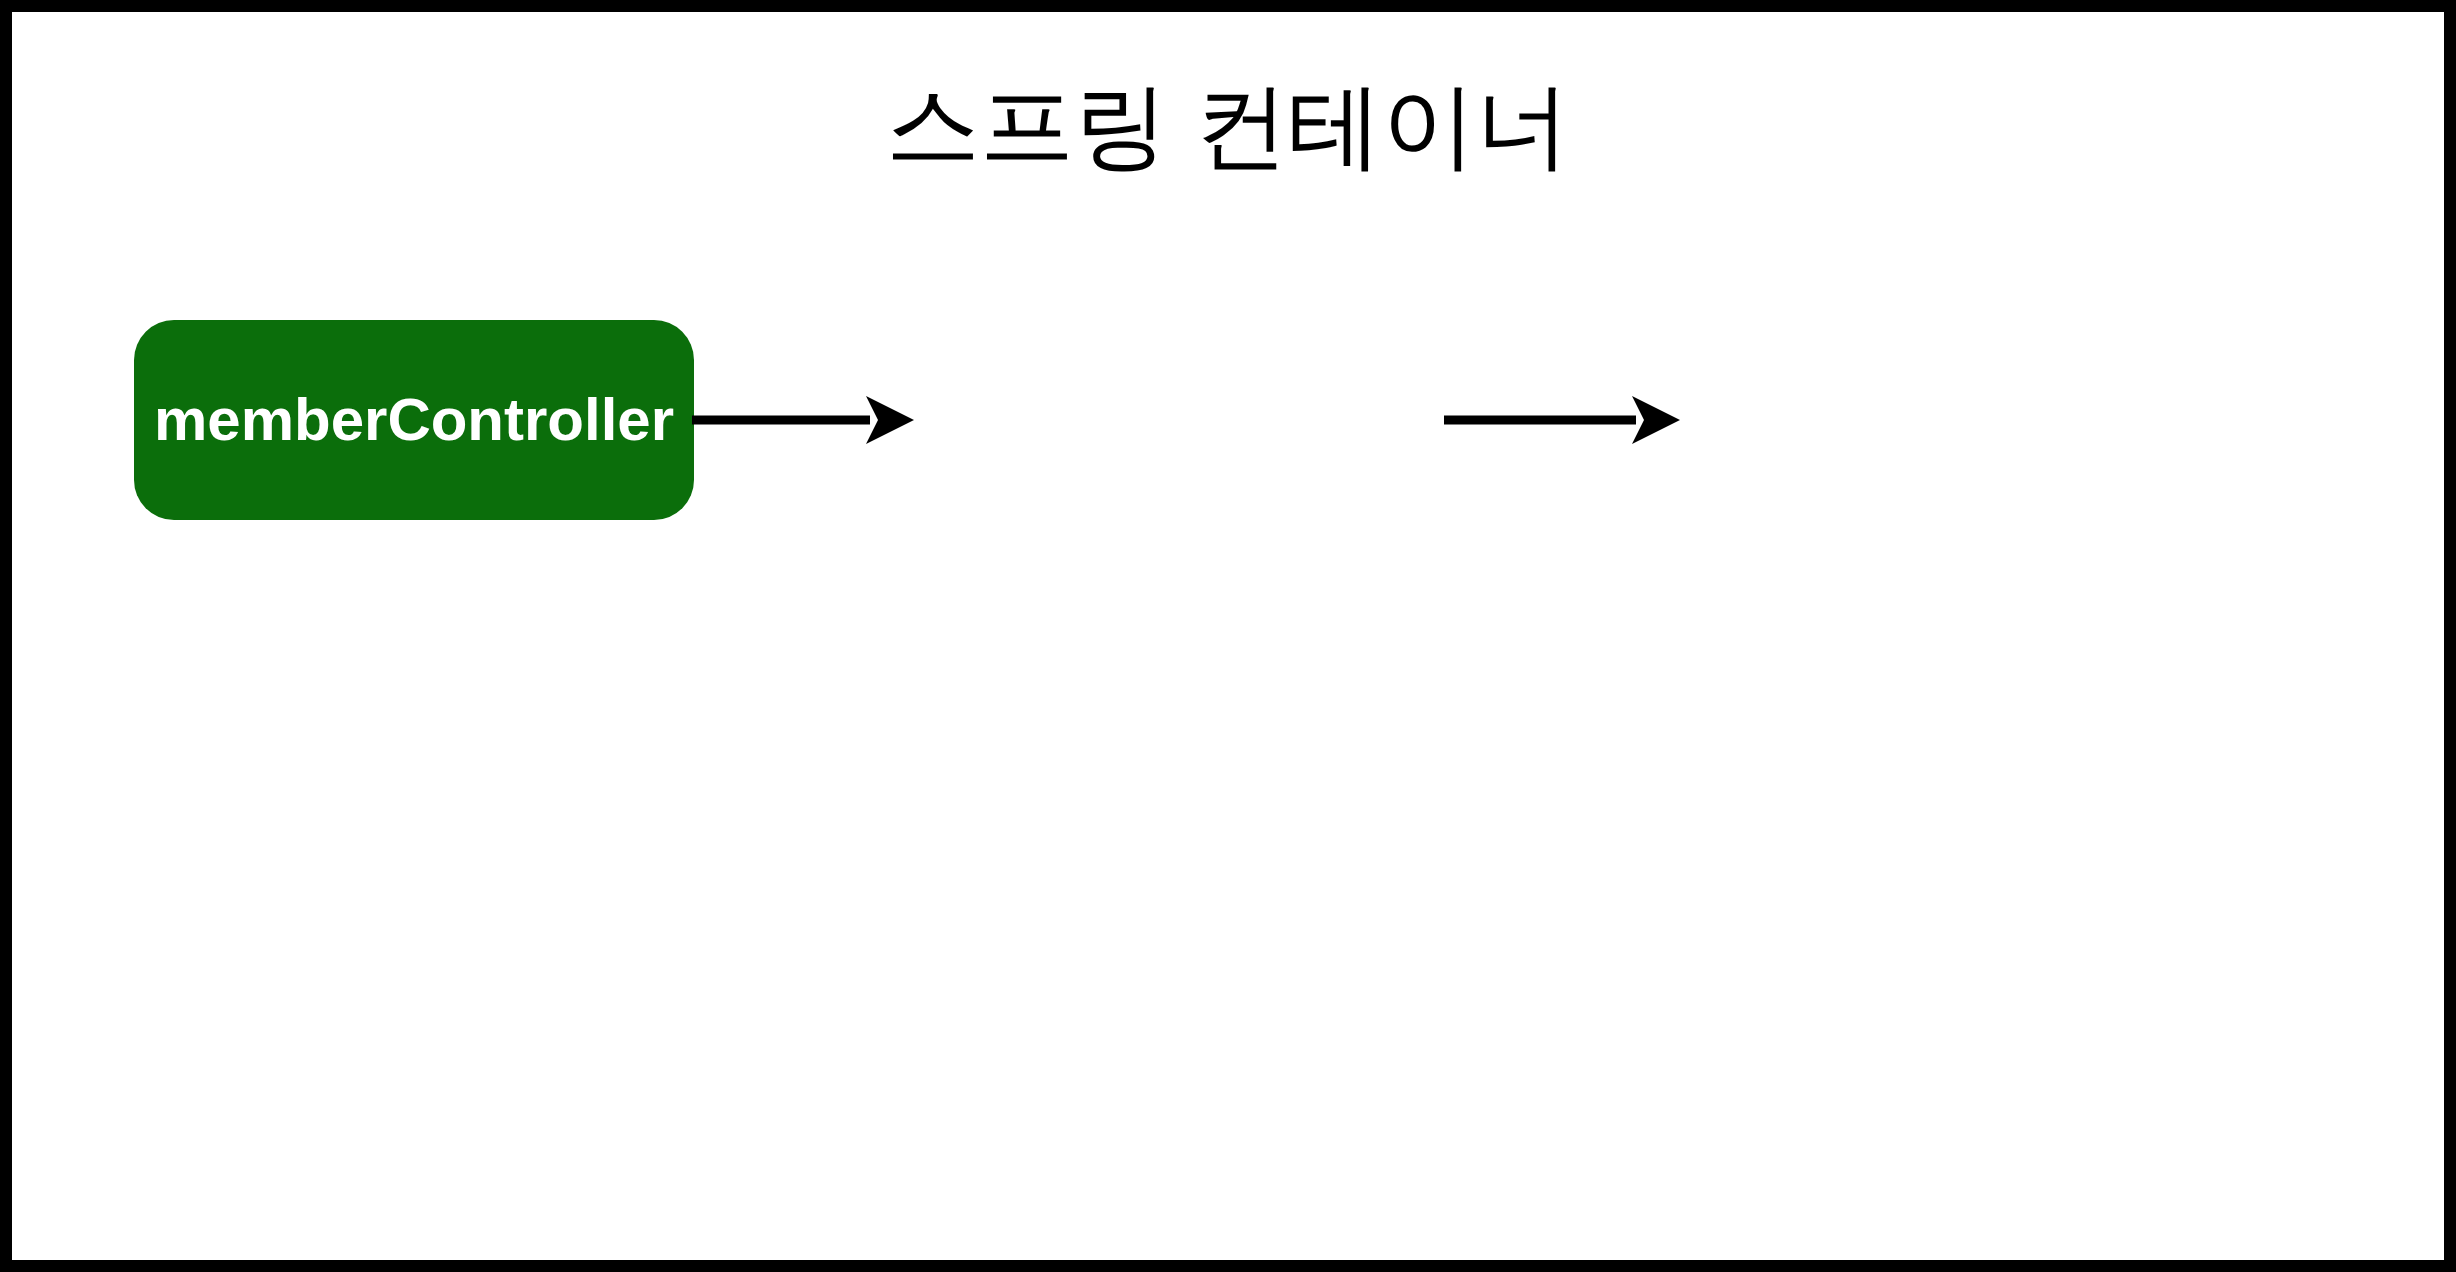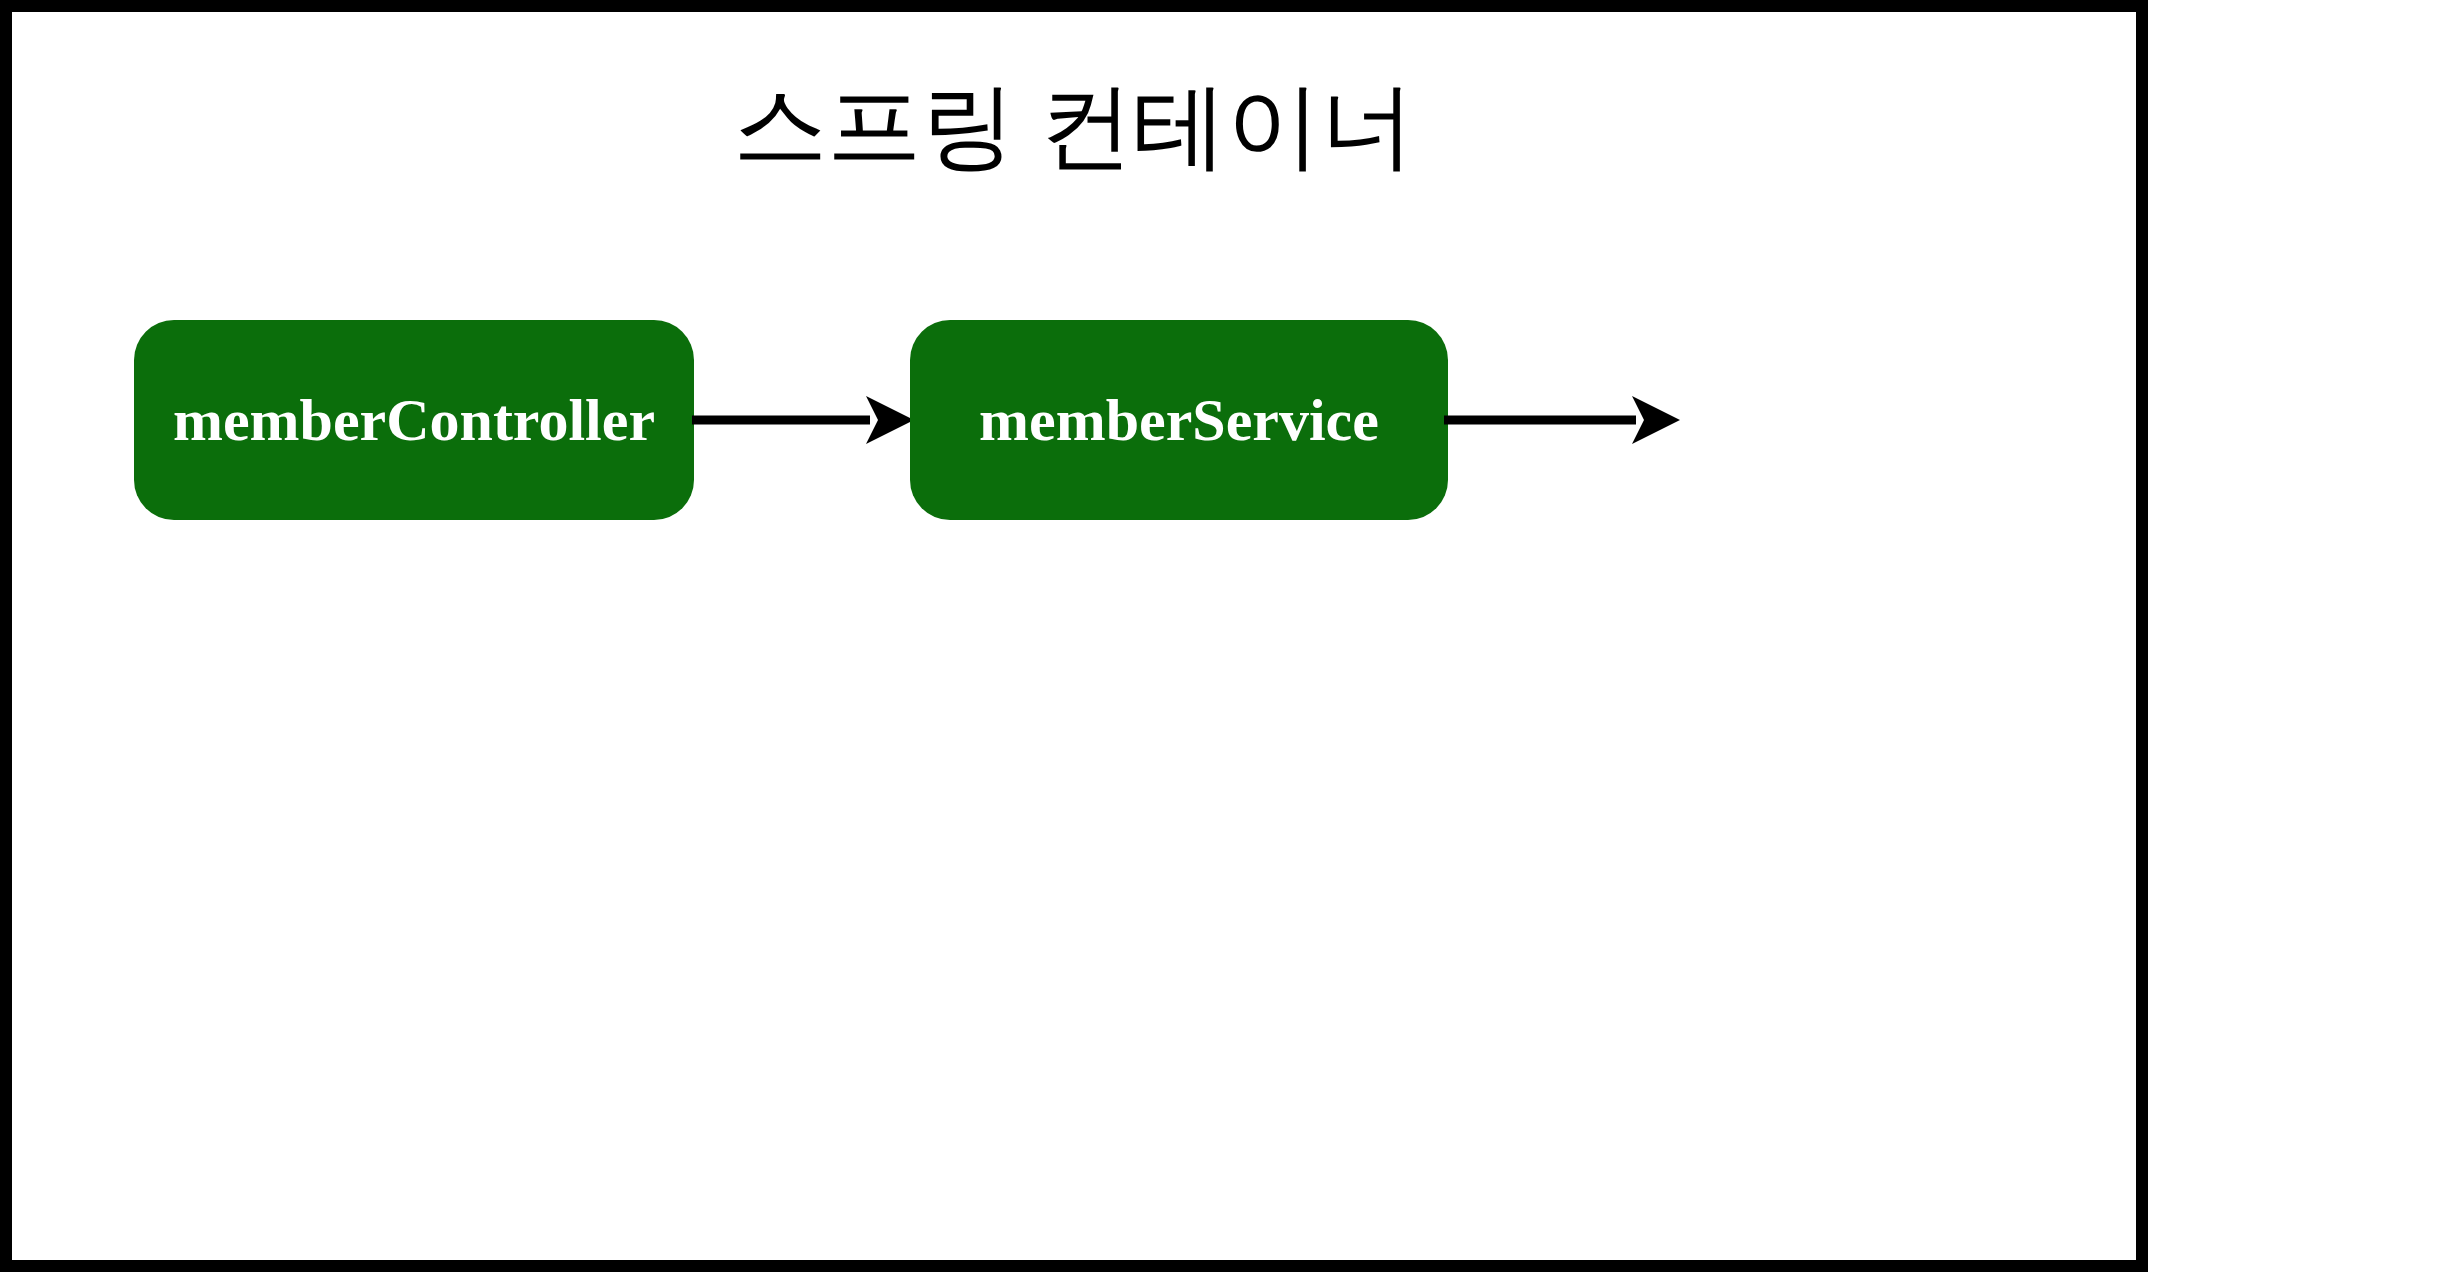--- a/index.html
+++ b/index.html
@@ -11,24 +11,23 @@
   }
   *{box-sizing:border-box;}
   html,body{margin:0;padding:0;}
   body{
     width:2456px;height:1272px;
     background:var(--background);
     font-family:"Liberation Sans","DejaVu Sans",sans-serif;
   }
   .canvas{
     position:relative;
-    width:2148px;height:1272px;
+    width:2456px;height:1272px;
     background:var(--background);
     border:12px solid var(--frame-border);
-    font-family:Liberation Serif, serif;
   }
   .diagram-title{
     position:absolute;
     top:58px;left:0;right:0;
     text-align:center;
     font-size:94px;
     font-weight:400;
     line-height:1.2;
     color:#000000;
     letter-spacing:0;
@@ -74,23 +73,20 @@
     <span class="label">memberController</span>
   </div>
 
   <div class="edge edge-1">
     <svg viewBox="0 0 222 56" preserveAspectRatio="none" aria-hidden="true">
       <line x1="0" y1="28" x2="178" y2="28" stroke="currentColor" stroke-width="9"></line>
       <polygon points="222,28 174,4 186,28 174,52" fill="currentColor"></polygon>
     </svg>
   </div>
 
-  <div class="node node-2">
-    <span class="label">memberService</span>
-  </div>
 
   <div class="edge edge-2">
     <svg viewBox="0 0 236 56" preserveAspectRatio="none" aria-hidden="true">
       <line x1="0" y1="28" x2="192" y2="28" stroke="currentColor" stroke-width="9"></line>
       <polygon points="236,28 188,4 200,28 188,52" fill="currentColor"></polygon>
     </svg>
   </div>
 
 
 </div>

